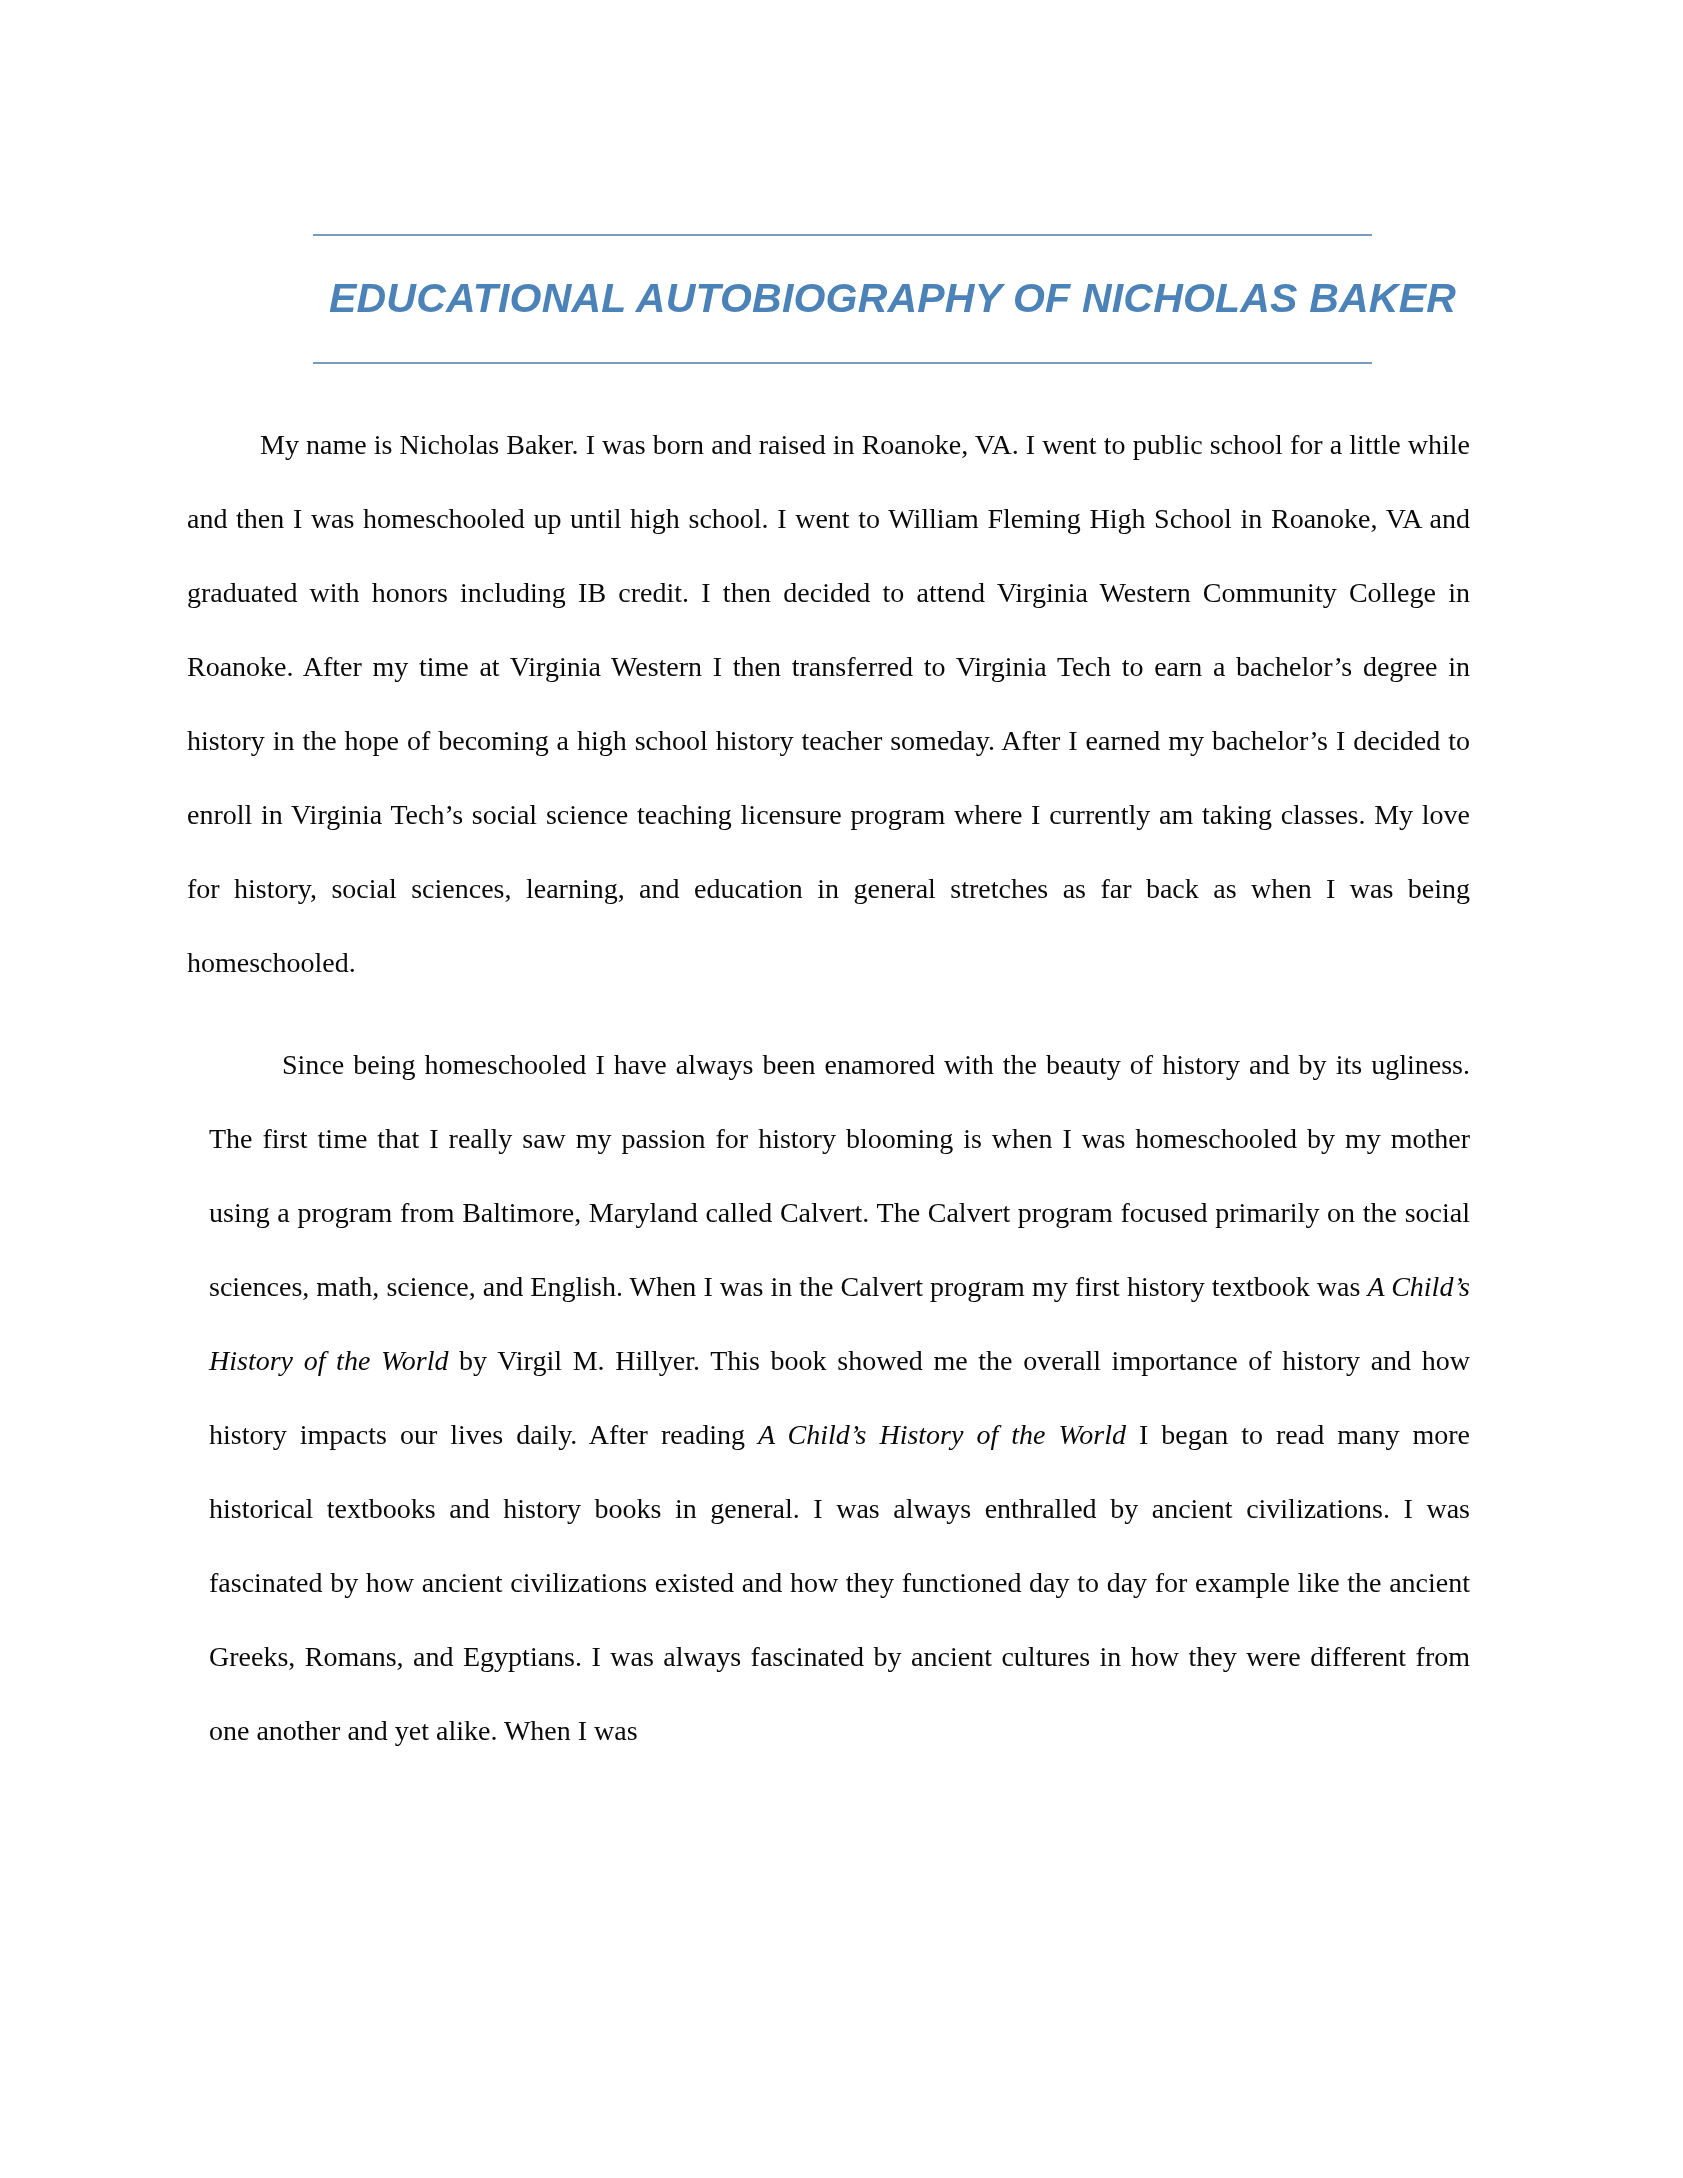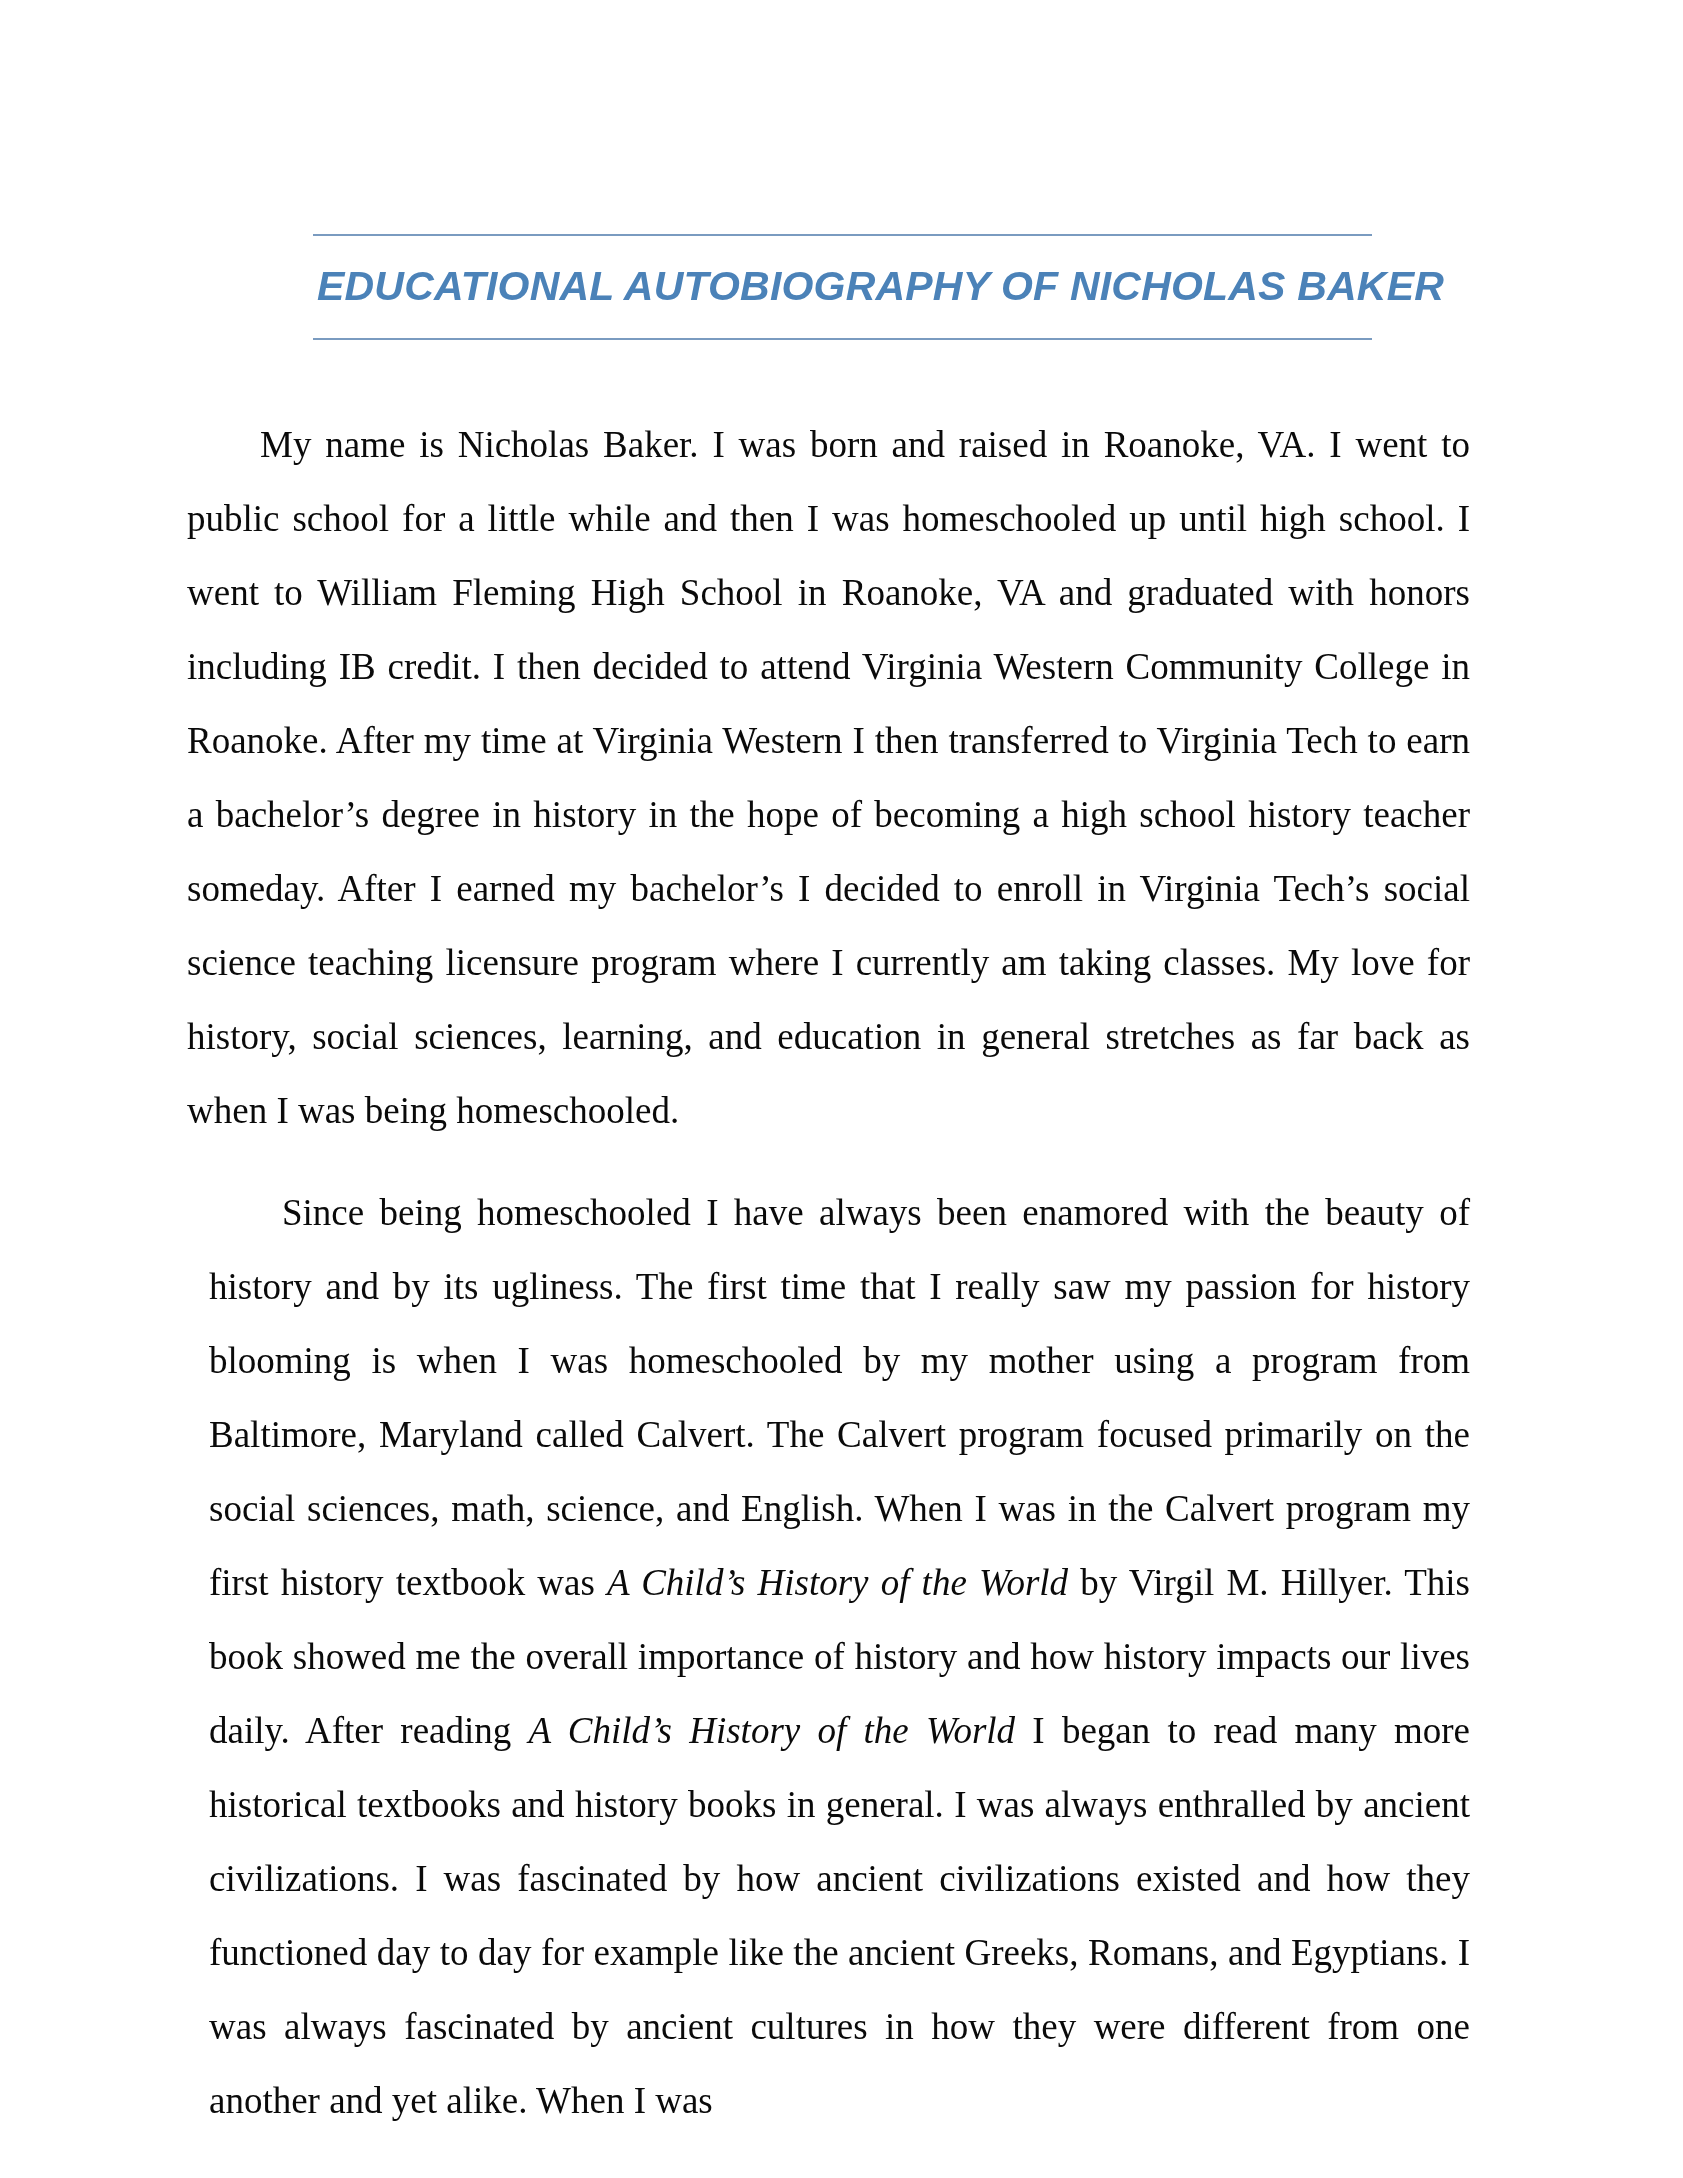--- a/index.html
+++ b/index.html
@@ -51,36 +51,36 @@
 
   .doc-title {
     font-family: "Liberation Sans", "DejaVu Sans", sans-serif;
     font-style: italic;
     font-weight: bold;
     font-size: 41px;
     line-height: 48px;
     letter-spacing: 0.2px;
     color: #4b82b8;
     white-space: nowrap;
-    margin: 4px;
+    margin: 16px;
     text-align: center;
   }
 
   
   .body-area {
     position: absolute;
     left: 187px;
     top: 408px;
     width: 1283px;
   }
 
   p.para {
     margin: 0 0 28px 0;
     font-family: "Liberation Serif", "DejaVu Serif", serif;
-    font-size: 37px;
+    font-size: 28px;
     line-height: 74px;
     text-align: justify;
     text-justify: inter-word;
     text-indent: 73px;
     color: #0a0a0a;
     hyphens: none;
   }
   p.para:last-child {
     margin-bottom: 0;
     margin-left: 22px;

